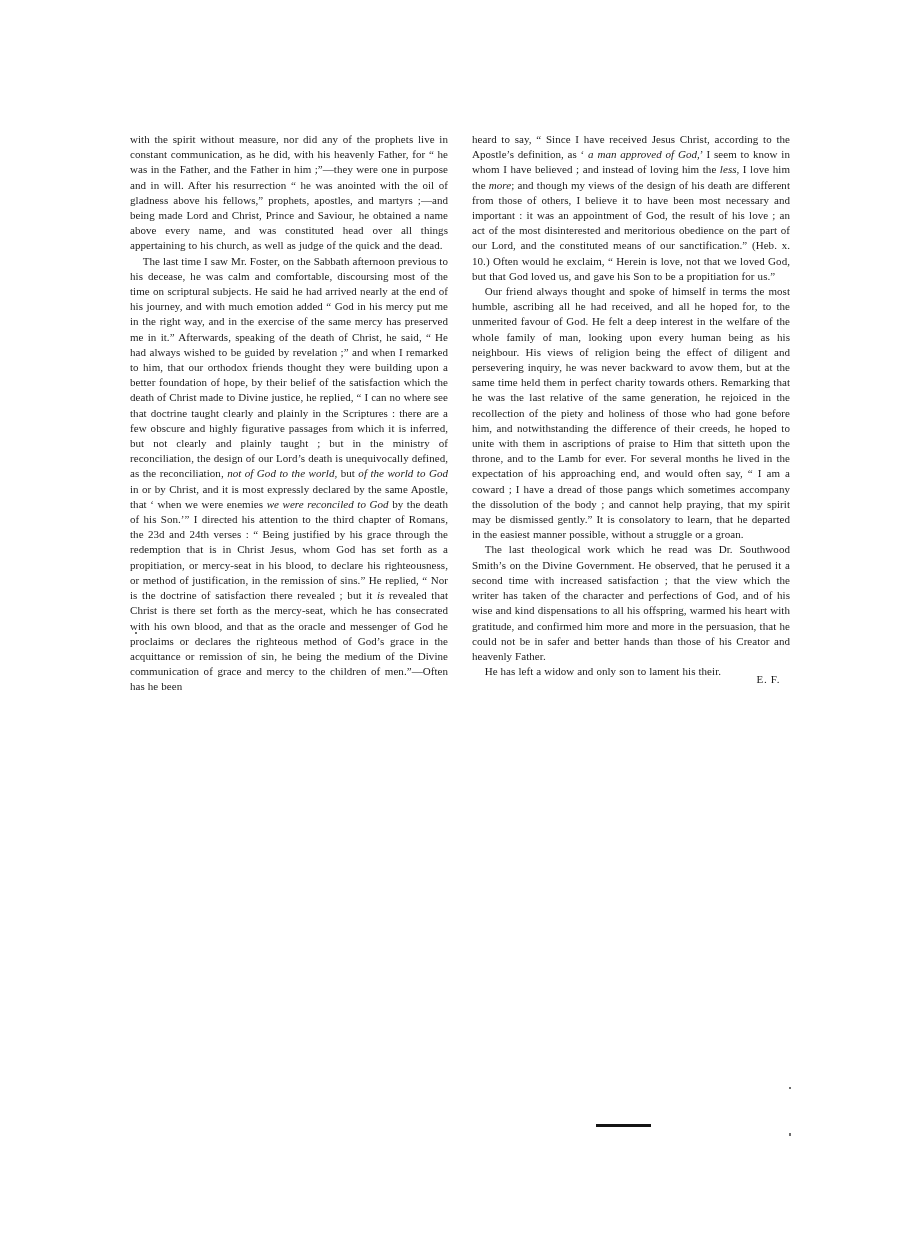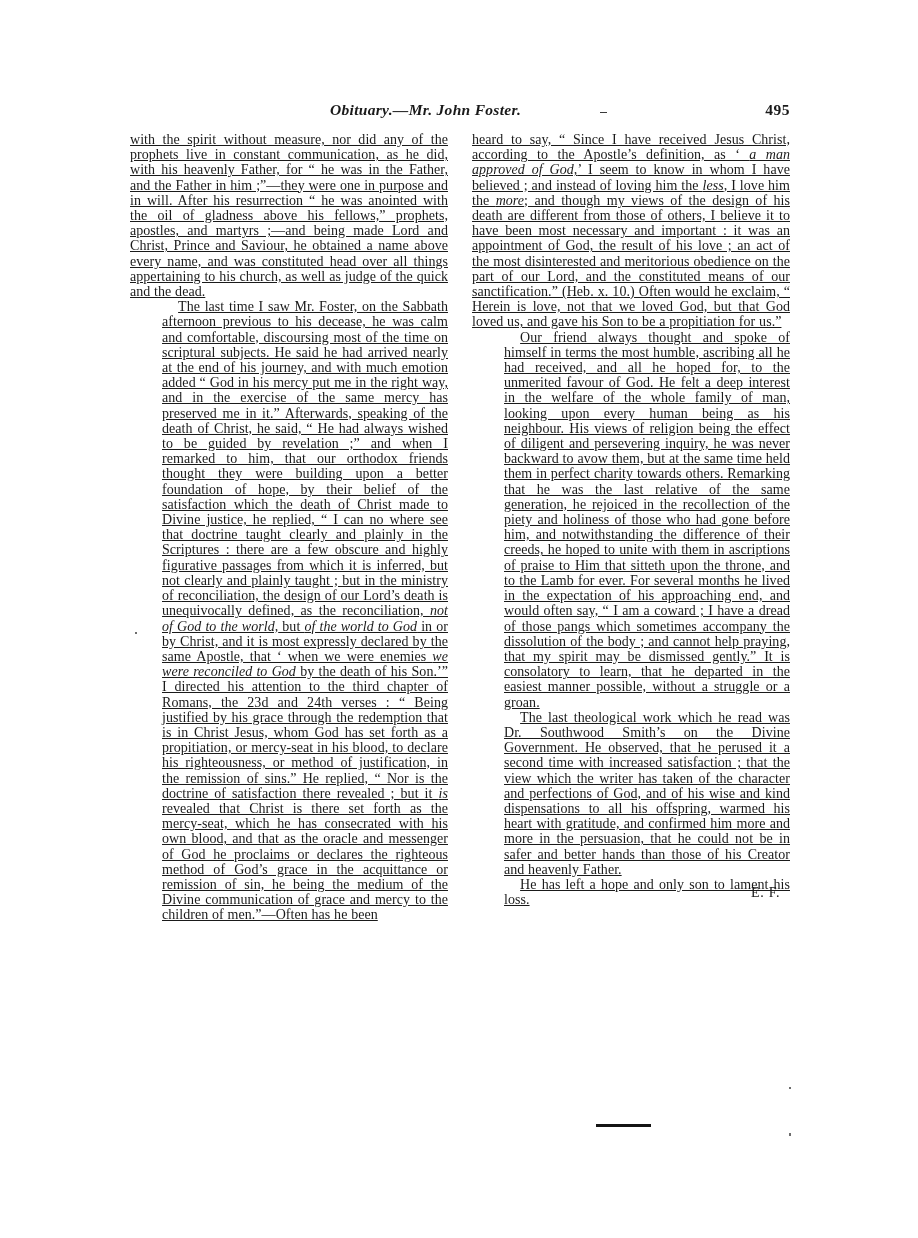--- a/index.html
+++ b/index.html
@@ -62,32 +62,30 @@
   .col {
     position: absolute;
     top: 0;
     width: 318px;
   }
   .col-left  { left: 0px; }
   .col-right { left: 342px; }
 
   .col p {
     margin: 0;
-    font-size: 14px;
+    font-size: 11px;
     line-height: 15.2px;
     text-align: justify;
     text-justify: inter-word;
     letter-spacing: 0.05px;
     word-spacing: 0.2px;
-    text-decoration: underline;
     -webkit-font-smoothing: none;
   }
   .col p + p {
     text-indent: 1.15em;
-    margin-left: 32px;
   }
   .col p.indent-first {
     text-indent: 1.15em;
   }
   .col i {
     font-style: italic;
   }
 
   
   .signature-line {
@@ -117,41 +115,36 @@
   .speck {
     position: absolute;
     background: #6d6d6d;
   }
 </style>
 </head>
 <body>
 
 <div class="page">
 
-  <div class="running-head">
-    <span class="title">Obituary.—Mr. John Foster.</span>
-    <span class="stray-mark"></span>
-    <span class="folio">495</span>
-  </div>
 
   <div class="columns">
 
     <div class="col col-left">
       <p>with the spirit without measure, nor did any of the prophets live in constant communication, as he did, with his heavenly Father, for “ he was in the Father, and the Father in him ;”—they were one in purpose and in will.  After his resurrection “ he was anointed with the oil of gladness above his fellows,” prophets, apostles, and martyrs ;—and being made Lord and Christ, Prince and Saviour, he obtained a name above every name, and was constituted head over all things appertaining to his church, as well as judge of the quick and the dead.</p>
       <p class="indent-first"><span>The last time I saw Mr. Foster, on the Sabbath afternoon previous to his decease, he was calm and comfortable, discoursing most of the time on scriptural subjects.  He said he had arrived nearly at the end of his journey, and with much emotion added “ God in his mercy put me in the right way, and in the exercise of the same mercy has preserved me in it.”  Afterwards, speaking of the death of Christ, he said, “ He had always wished to be guided by revelation ;” and when I remarked to him, that our orthodox friends thought they were building upon a better foundation of hope, by their belief of the satisfaction which the death of Christ made to Divine justice, he replied, “ I can no where see that doctrine taught clearly and plainly in the Scriptures : there are a few obscure and highly figurative passages from which it is inferred, but not clearly and plainly taught ; but in the ministry of reconciliation, the design of our Lord’s death is unequivocally defined, as the reconciliation, </span><i>not of God to the world,</i><span> but </span><i>of the world to God</i><span> in or by Christ, and it is most expressly declared by the same Apostle, that ‘ when we were enemies </span><i>we were reconciled to God</i><span> by the death of his Son.’”  I directed his attention to the third chapter of Romans, the 23d and 24th verses : “ Being justified by his grace through the redemption that is in Christ Jesus, whom God has set forth as a propitiation, or mercy-seat in his blood, to declare his righteousness, or method of justification, in the remission of sins.”  He replied, “ Nor is the doctrine of satisfaction there revealed ; but it </span><i>is</i><span> revealed that Christ is there set forth as the mercy-seat, which he has consecrated with his own blood, and that as the oracle and messenger of God he proclaims or declares the righteous method of God’s grace in the acquittance or remission of sin, he being the medium of the Divine communication of grace and mercy to the children of men.”—Often has he been</span></p>
     </div>
 
     <div class="col col-right">
       <p><span>heard to say, “ Since I have received Jesus Christ, according to the Apostle’s definition, as ‘ </span><i>a man approved of God,</i><span>’ I seem to know in whom I have believed ; and instead of loving him the </span><i>less</i><span>, I love him the </span><i>more</i><span>; and though my views of the design of his death are different from those of others, I believe it to have been most necessary and important : it was an appointment of God, the result of his love ; an act of the most disinterested and meritorious obedience on the part of our Lord, and the constituted means of our sanctification.”   (Heb. x. 10.)  Often would he exclaim, “ Herein is love, not that we loved God, but that God loved us, and gave his Son to be a propitiation for us.”</span></p>
 
       <p>Our friend always thought and spoke of himself in terms the most humble, ascribing all he had received, and all he hoped for, to the unmerited favour of God.  He felt a deep interest in the welfare of the whole family of man, looking upon every human being as his neighbour.  His views of religion being the effect of diligent and persevering inquiry, he was never backward to avow them, but at the same time held them in perfect charity towards others.  Remarking that he was the last relative of the same generation, he rejoiced in the recollection of the piety and holiness of those who had gone before him, and notwithstanding the difference of their creeds, he hoped to unite with them in ascriptions of praise to Him that sitteth upon the throne, and to the Lamb for ever.  For several months he lived in the expectation of his approaching end, and would often say, “ I am a coward ; I have a dread of those pangs which sometimes accompany the dissolution of the body ; and cannot help praying, that my spirit may be dismissed gently.”  It is consolatory to learn, that he departed in the easiest manner possible, without a struggle or a groan.</p>
 
       <p>The last theological work which he read was Dr. Southwood Smith’s on the Divine Government.  He observed, that he perused it a second time with increased satisfaction ; that the view which the writer has taken of the character and perfections of God, and of his wise and kind dispensations to all his offspring, warmed his heart with gratitude, and confirmed him more and more in the persuasion, that he could not be in safer and better hands than those of his Creator and heavenly Father.</p>
 
-      <p class="signature-line"><span>He has left a hope and only son to lament his loss.</span><span class="sig">E. F.</span></p>
+      <p class="signature-line"><span>He has left a widow and only son to lament his their.</span><span class="sig">E. F.</span></p>
     </div>
 
   </div>
 
   <div class="end-rule"></div>
 
   <span class="speck" style="left:789px;top:1087px;width:2px;height:2px;"></span>
   <span class="speck" style="left:789px;top:1133px;width:2px;height:3px;"></span>
   <span class="speck" style="left:135px;top:632px;width:2px;height:2px;"></span>
 </div>

